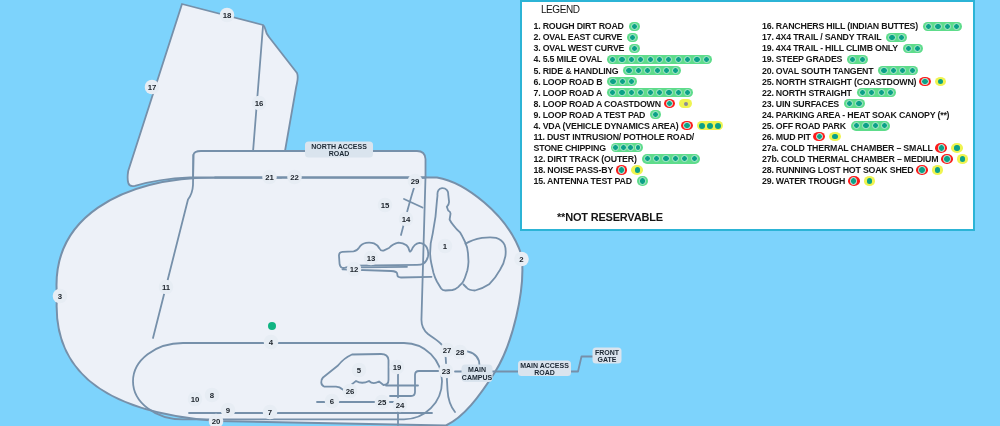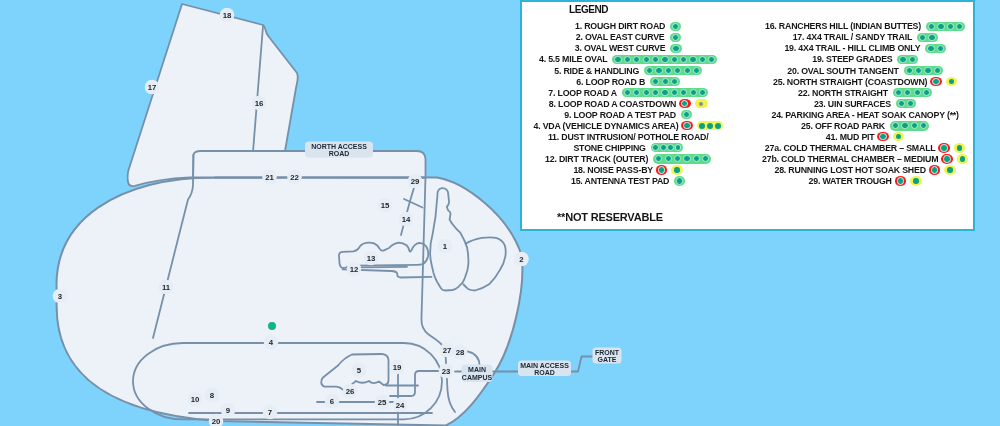--- a/index.html
+++ b/index.html
@@ -2,26 +2,26 @@
 <html><head>
 <meta charset="utf-8">
 <style>
   html,body{margin:0;padding:0;background:#fff;}
   #stage{position:relative;width:1000px;height:426px;overflow:hidden;background:#7dd3fc;
          font-family:"Liberation Sans",sans-serif;}
   #map{position:absolute;left:0;top:0;}
   
   #legend{position:absolute;left:520px;top:0;width:455px;height:231px;
           border:2px solid #2cb4d6;background:#fff;box-sizing:border-box;}
-  #ltitle{position:absolute;left:19px;top:1.5px;font-size:10px;font-weight:bold;
-          color:#121212;letter-spacing:-0.45px;margin-left:28px;}
+  #ltitle{position:absolute;left:19px;top:1.5px;font-size:10px;font-weight:normal;
+          color:#121212;letter-spacing:-0.45px;}
   .col{position:absolute;top:18.8px;}
   #c1{left:11.5px;}
   #c2{left:240px;}
-  .r{display:flex;align-items:center;height:11.05px;white-space:nowrap;justify-content:center;}
+  .r{display:flex;align-items:center;height:11.05px;white-space:nowrap;}
   .t{font-size:8.8px;font-weight:bold;color:#161616;letter-spacing:-0.2px;}
   
   .g{display:inline-flex;align-items:center;background:#5edc8b;border-radius:5px;
      padding:1.2px 2px;margin-left:5px;}
   .g i{width:5.2px;height:5.2px;border-radius:50%;background:#0ba188;margin-right:2.2px;
      border:1px solid #b9edd0;box-sizing:content-box;}
   .g i:last-child{margin-right:0;}
   
   .rd{width:11.6px;height:9.4px;border-radius:50%;background:#fb1a1a;display:inline-flex;
       align-items:center;justify-content:center;margin-left:2.8px;flex:none;}
@@ -374,21 +374,21 @@
     <div class="r">
           <span class="t">25. OFF ROAD PARK</span>
           <span class="g">
             <i></i>
             <i></i>
             <i></i>
             <i></i>
           </span>
         </div>
     <div class="r">
-          <span class="t">41. MUD PIT</span>
+          <span class="t">26. MUD PIT</span>
           <span class="rd">
             <i></i>
           </span>
           <span class="yd">
             <i></i>
           </span>
         </div>
     <div class="r">
           <span class="t">27a. COLD THERMAL CHAMBER – SMALL</span>
           <span class="rd">

